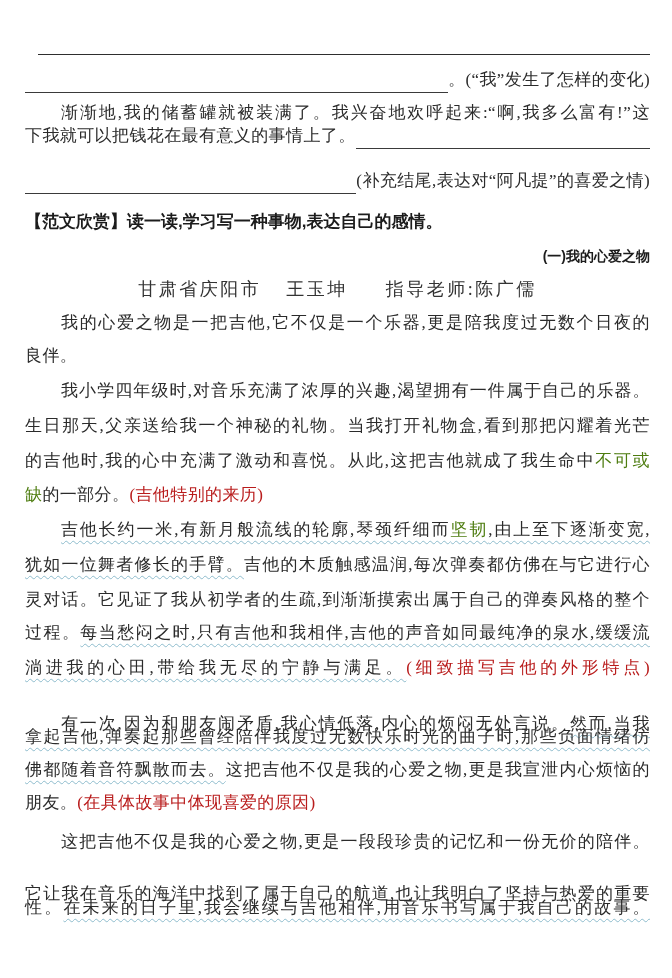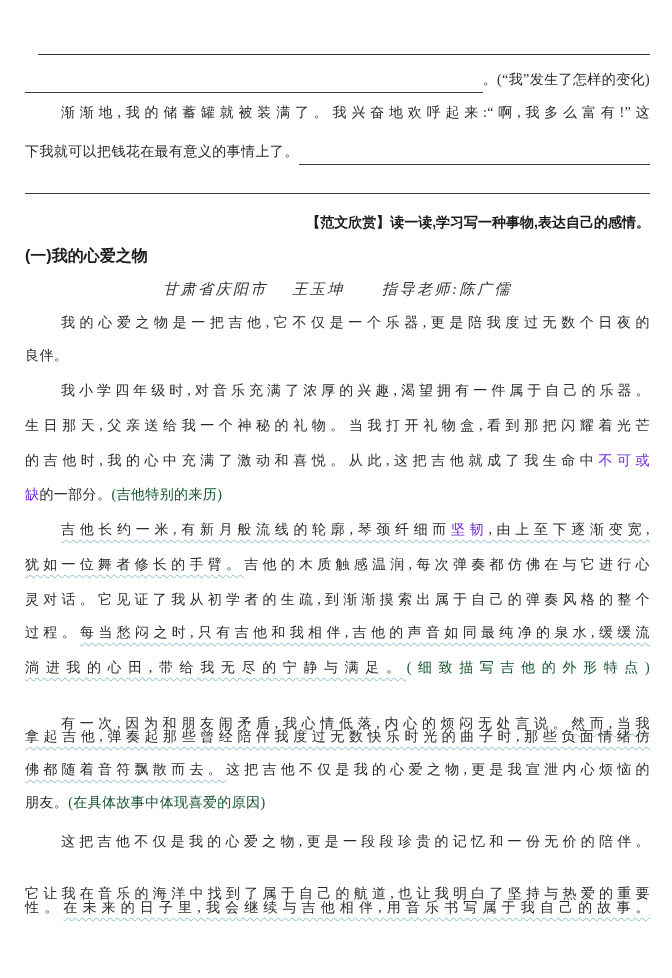--- a/index.html
+++ b/index.html
@@ -3,33 +3,33 @@
 <meta charset="utf-8">
 <style>
   html,body{margin:0;padding:0;background:#e8e8e8;}
   .page{
     position:relative;width:672px;height:978px;background:#ffffff;
     font-family:"Liberation Serif","DejaVu Serif",serif;color:#2b2b2b;
     overflow:hidden;margin:0 auto;
   }
   .ln{
     position:absolute;left:25px;width:625px;height:26px;line-height:26px;
-    font-size:14px;letter-spacing:0.4px;white-space:nowrap;
+    font-size:17px;letter-spacing:0.4px;white-space:nowrap;
   }
   .stretch{white-space:normal;text-align:justify;text-align-last:justify;text-justify:inter-character;}
   .indent{text-indent:36px;}
   .flexline{display:flex;align-items:flex-end;white-space:nowrap;}
   .blank{flex:1;border-bottom:1.6px solid #3a3a3a;height:4px;}
   .rule{position:absolute;left:38px;width:612px;border-top:1.7px solid #2e2e2e;height:0;}
-  .h{font-family:"Liberation Sans","DejaVu Sans",sans-serif;font-weight:bold;color:#1c1c1c;letter-spacing:0;text-align:right;}
-  .title{text-align:left;font-size:16px;}
-  .byline{text-align:center;font-size:15px;letter-spacing:2.5px;color:#333;font-style:italic;}
+  .h{font-family:"Liberation Sans","DejaVu Sans",sans-serif;font-weight:bold;color:#1c1c1c;letter-spacing:0;}
+  .title{text-align:right;font-size:14px;}
+  .byline{text-align:center;font-size:18px;letter-spacing:2.5px;color:#333;}
   .byline .seg{margin:0 9px;}
-  .blue{color:#6d28d9;}
-  .note{color:#14532d;}
+  .blue{color:#4d7c0f;}
+  .note{color:#b91c1c;}
   .wavy{
     text-decoration-line:underline;text-decoration-style:wavy;
     text-decoration-color:#8ebccd;text-decoration-thickness:1px;
     text-underline-offset:5px;
     margin-top:32px;
   }
 </style>
 </head>
 <body>
 
@@ -37,27 +37,28 @@
 
   <div class="rule" style="top:54px"></div>
 
   <div class="ln flexline" style="top:67px">
     <span class="blank"></span>
     <span>。(“我”发生了怎样的变化)</span>
   </div>
 
   <div class="ln stretch indent" style="top:100px">渐渐地,我的储蓄罐就被装满了。我兴奋地欢呼起来:“啊,我多么富有!”这</div>
 
-  <div class="ln flexline" style="top:139px">
+  <div class="ln flexline" style="top:123px">
     <span>下我就可以把钱花在最有意义的事情上了。</span>
     <span class="blank"></span>
   </div>
 
   <div class="ln flexline" style="top:168px">
     <span class="blank"></span>
+    <span>(补充结尾,表达对“阿凡提”的喜爱之情)</span>
   </div>
 
   <div class="ln h" style="top:209px">【范文欣赏】读一读,学习写一种事物,表达自己的感情。</div>
 
   <div class="ln h title" style="top:243px">(一)我的心爱之物</div>
 
   <div class="ln byline" style="top:276px">
     <span class="seg">甘肃省庆阳市</span>
     <span class="seg">王玉坤</span>
     <span class="seg" style="margin-left:22px">指导老师:陈广儒</span>

